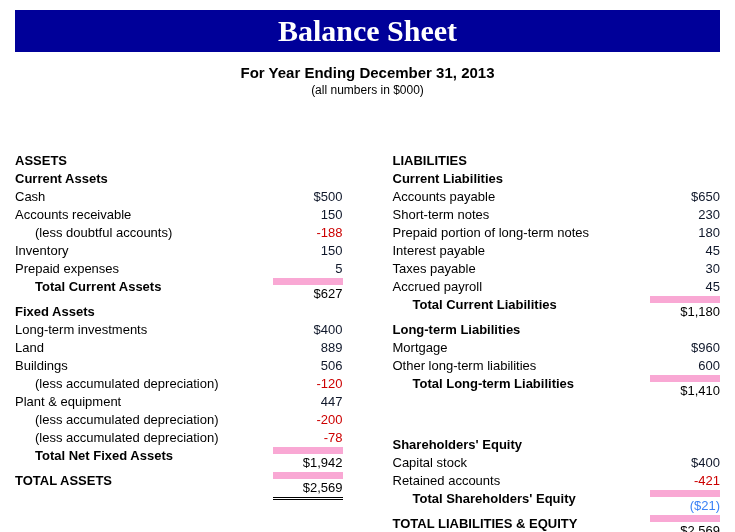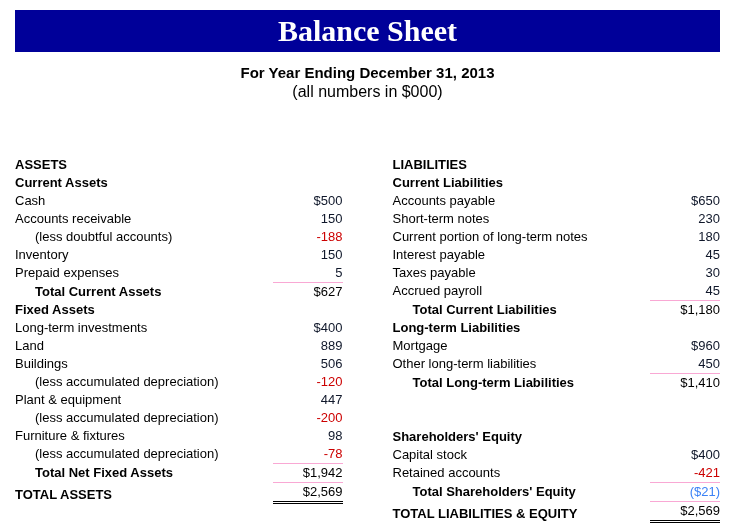--- a/index.html
+++ b/index.html
@@ -22,51 +22,51 @@
     padding: 4px 0;
   }
   .sub-1 {
     text-align: center;
     font-weight: bold;
     font-size: 15px;
     margin-top: 12px;
   }
   .sub-2 {
     text-align: center;
-    font-size: 16px;
+    font-size: 12px;
     margin-top: 2px;
   }
   .columns {
     margin-top: 55px;
     display: flex;
     gap: 50px;
   }
   .col {
     flex: 1;
     min-width: 0;
   }
   .row {
     display: flex;
-    align-items: flex-end;
+    align-items: flex-start;
     line-height: 18px;
   }
   .label {
     flex: 1;
     min-width: 0;
     white-space: nowrap;
   }
   .indent1 { padding-left: 20px; }
   .indent2 { padding-left: 20px; }
   .val {
     width: 70px;
     text-align: right;
     color: #0f172a;
   }
   .neg { color: #cc0000; }
-  .tot { color: #000; border-top: 1px solid #f9a8d4; }
+  .tot { color: #000; border-top: 7px solid #f9a8d4; }
   .dbl { border-bottom: 3px double #000; }
   .bold { font-weight: bold; }
   .section-head {
     font-weight: bold;
     text-transform: uppercase;
     font-size: 13px;
   }
   .sub-head {
     font-weight: bold;
     font-size: 13px;
@@ -137,24 +137,20 @@
     </div>
     <div class="row">
       <div class="label">Plant &amp; equipment</div>
       <div class="val">447</div>
     </div>
     <div class="row">
       <div class="label indent1">(less accumulated depreciation)</div>
       <div class="val neg">-200</div>
     </div>
     <div class="row">
-      <div class="label">Furniture &amp; fixtures</div>
-      <div class="val">98</div>
-    </div>
-    <div class="row">
       <div class="label indent1">(less accumulated depreciation)</div>
       <div class="val neg">-78</div>
     </div>
     <div class="row">
       <div class="label indent2 bold">Total Net Fixed Assets</div>
       <div class="val tot">$1,942</div>
     </div>
     <div class="row">
       <div class="label bold">TOTAL ASSETS</div>
       <div class="val tot dbl">$2,569</div>
@@ -171,21 +167,21 @@
 
     <div class="row">
       <div class="label">Accounts payable</div>
       <div class="val">$650</div>
     </div>
     <div class="row">
       <div class="label">Short-term notes</div>
       <div class="val">230</div>
     </div>
     <div class="row">
-      <div class="label">Current portion of long-term notes</div>
+      <div class="label">Prepaid portion of long-term notes</div>
       <div class="val">180</div>
     </div>
     <div class="row">
       <div class="label">Interest payable</div>
       <div class="val">45</div>
     </div>
     <div class="row">
       <div class="label">Taxes payable</div>
       <div class="val">30</div>
     </div>
@@ -201,21 +197,21 @@
     <div class="row">
         <div class="label sub-head">Long-term Liabilities</div>
       </div>
 
     <div class="row">
       <div class="label">Mortgage</div>
       <div class="val">$960</div>
     </div>
     <div class="row">
       <div class="label">Other long-term liabilities</div>
-      <div class="val">450</div>
+      <div class="val">600</div>
     </div>
     <div class="row">
       <div class="label indent2 bold">Total Long-term Liabilities</div>
       <div class="val tot">$1,410</div>
     </div>
 
     <div class="spacer"></div>
     <div class="spacer"></div>
 
     <div class="row">

